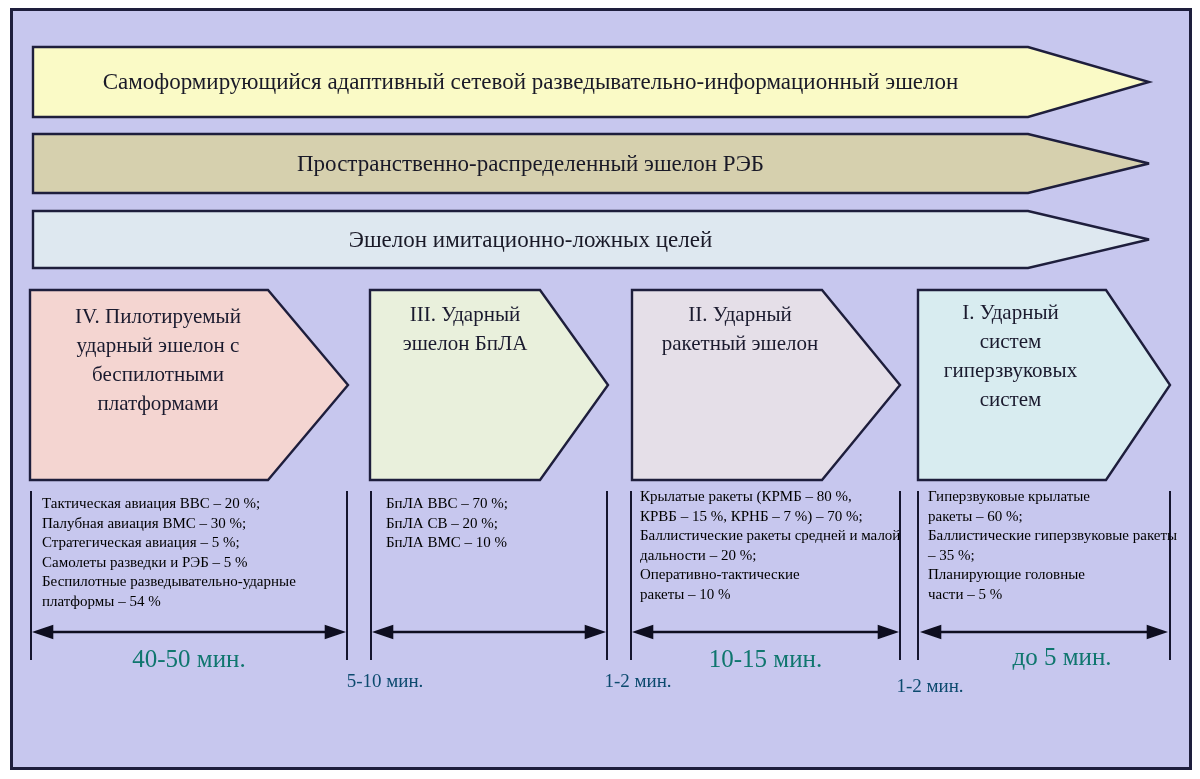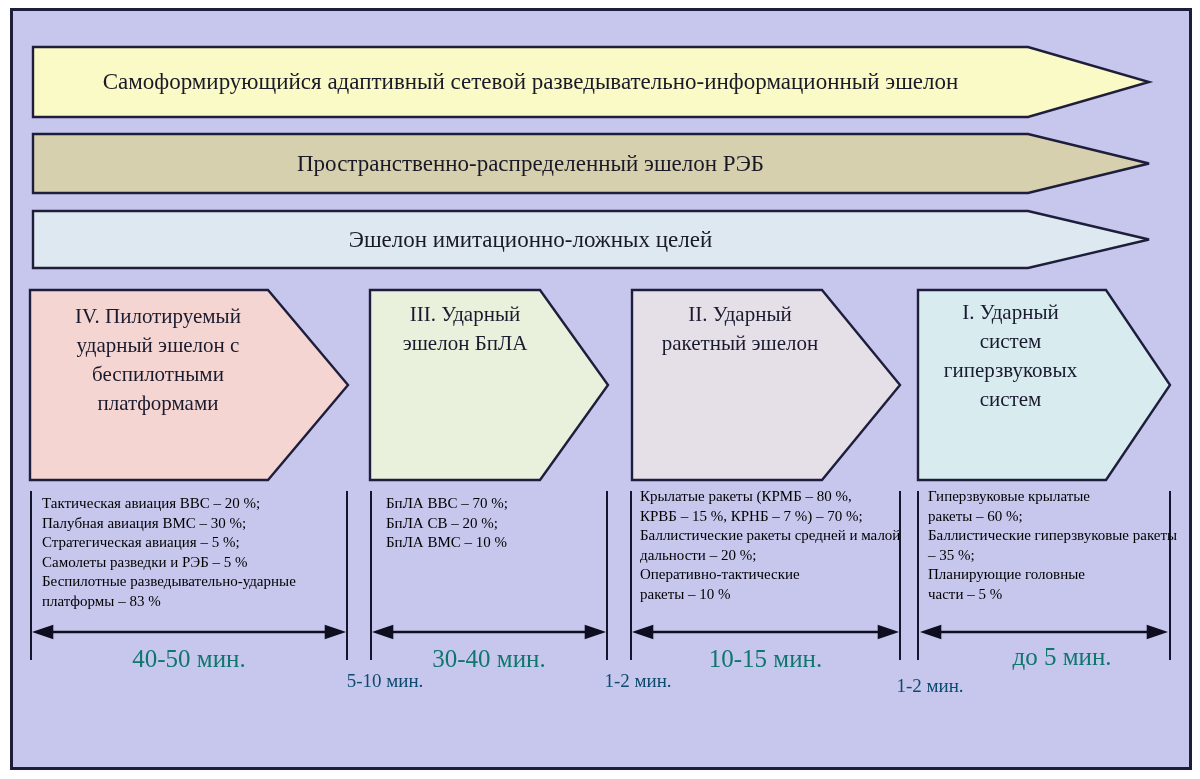--- a/index.html
+++ b/index.html
@@ -76,35 +76,34 @@
     <div>ударный эшелон с</div>
     <div>беспилотными</div>
     <div>платформами</div>
   </div>
   <div class="txt comp" style="left:42px;top:494px;">
     <div>Тактическая авиация ВВС – 20 %;</div>
     <div>Палубная авиация ВМС – 30 %;</div>
     <div>Стратегическая авиация – 5 %;</div>
     <div>Самолеты разведки и РЭБ – 5 %</div>
     <div>Беспилотные разведывательно-ударные</div>
-    <div>платформы – 83 %</div>
+    <div>платформы – 54 %</div>
   </div>
   <div class="txt dur" style="left:31px;top:645px;width:316px;">40-50 мин.</div>
   <div class="txt gap" style="left:318px;top:670px;width:134px;">5-10 мин.</div>
 
   <div class="txt pent-title" style="left:380px;top:300px;width:170px;">
     <div>III. Ударный</div>
     <div>эшелон БпЛА</div>
   </div>
   <div class="txt comp" style="left:386px;top:494px;">
     <div>БпЛА ВВС – 70 %;</div>
     <div>БпЛА СВ – 20 %;</div>
     <div>БпЛА ВМС – 10 %</div>
   </div>
-  <div class="txt dur" style="left:371px;top:645px;width:236px;">30-40 мин.</div>
   <div class="txt gap" style="left:571px;top:670px;width:134px;">1-2 мин.</div>
 
   <div class="txt pent-title" style="left:640px;top:300px;width:200px;">
     <div>II. Ударный</div>
     <div>ракетный эшелон</div>
   </div>
   <div class="txt comp" style="left:640px;top:487px;">
     <div>Крылатые ракеты (КРМБ – 80 %,</div>
     <div>КРВБ – 15 %, КРНБ – 7 %) – 70 %;</div>
     <div>Баллистические ракеты средней и малой</div>

